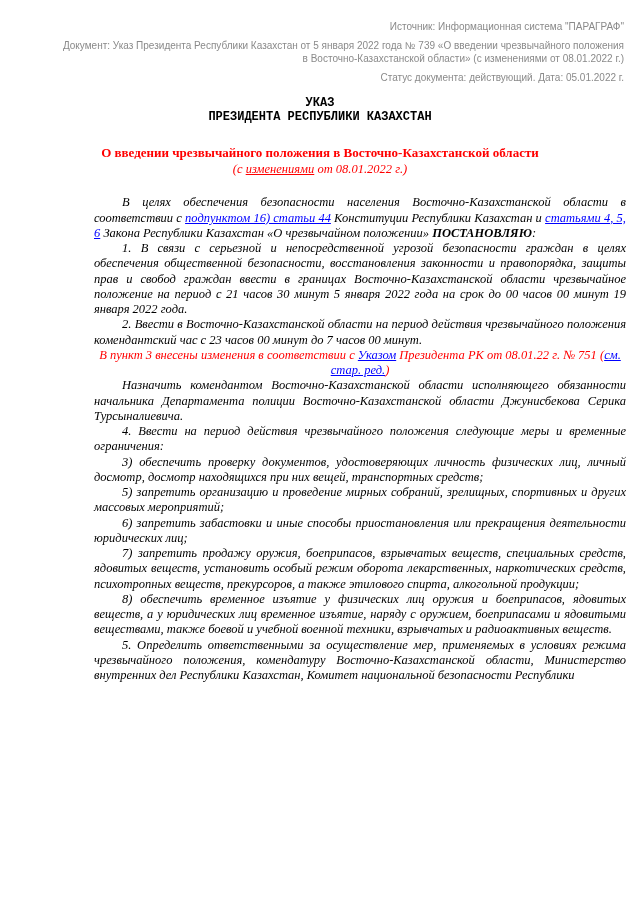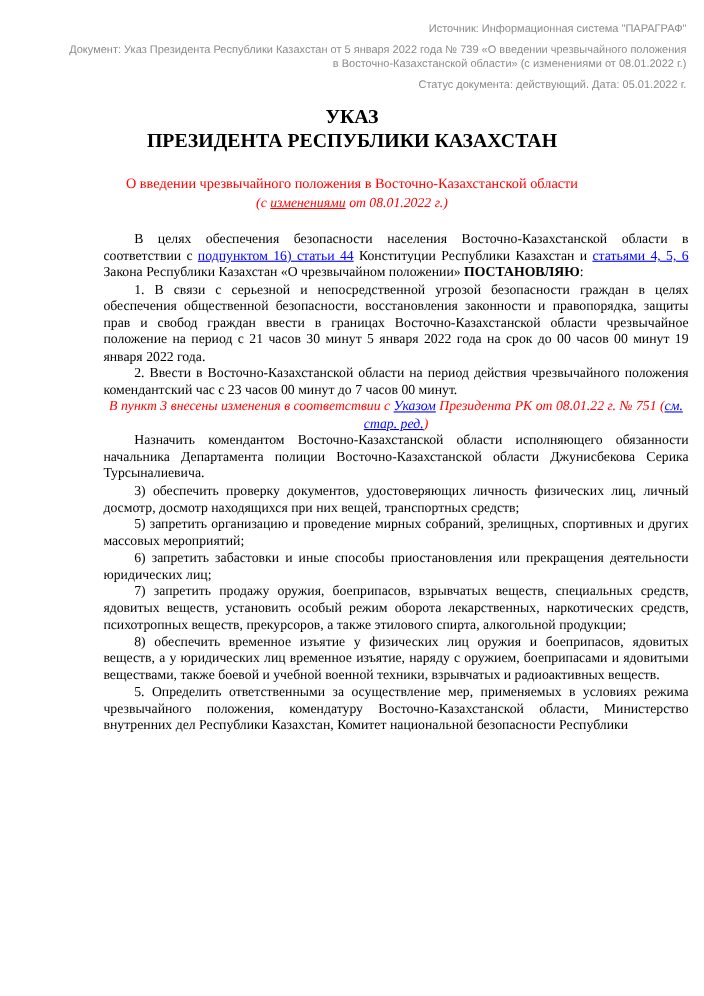--- a/index.html
+++ b/index.html
@@ -19,28 +19,29 @@
     font-family: "Liberation Sans", sans-serif;
     font-size: 10px;
     color: var(--header-gray, #8a8a8a);
     line-height: 1.35;
   }
   .meta-header .h-line { margin-bottom: 5px; }
   .doc-title {
     margin: 12px 16px 0 16px;
     text-align: center;
     font-weight: bold;
-    font-size: 18px;
+    font-size: 12px;
     line-height: 1.2;
+    font-family: Liberation Mono, monospace;
   }
   .subject {
     margin: 20px 16px 0 16px;
     text-align: center;
     color: var(--accent-red, #ff0000);
-    font-weight: normal;
+    font-weight: bold;
     font-size: 13px;
     line-height: 1.2;
   }
   .subject-note {
     margin: 2px 16px 0 16px;
     text-align: center;
     color: var(--accent-red, #ff0000);
     font-style: italic;
     font-size: 12.5px;
     line-height: 1.2;
@@ -52,20 +53,21 @@
     text-align: center;
   }
   .body-block {
     margin: 18px 14px 0 94px;
     font-size: 12.5px;
     line-height: 1.22;
   }
   p.para {
     text-align: justify;
     text-indent: 28px;
+    font-style: italic;
   }
   p.para.amendment {
     color: var(--accent-red, #ff0000);
     font-style: italic;
     text-indent: 0;
     text-align: center;
   }
   a.run-link {
     color: var(--link-blue, #0000ff);
     text-decoration: underline;
@@ -92,20 +94,21 @@
   <div class="subject">О введении чрезвычайного положения в Восточно-Казахстанской области</div>
 
   <div class="subject-note"><span>(с </span><a class="red-link">изменениями</a><span> от 08.01.2022 г.)</span></div>
 
   <div class="body-block">
       <p class="para"><span>В целях обеспечения безопасности населения Восточно-Казахстанской области в соответствии с </span><a class="run-link">подпунктом 16) статьи 44</a><span> Конституции Республики Казахстан и </span><a class="run-link">статьями 4, 5, 6</a><span> Закона Республики Казахстан «О чрезвычайном положении» </span><span class="run-bold">ПОСТАНОВЛЯЮ</span><span>:</span></p>
       <p class="para"><span>1. В связи с серьезной и непосредственной угрозой безопасности граждан в целях обеспечения общественной безопасности, восстановления законности и правопорядка, защиты прав и свобод граждан ввести в границах Восточно-Казахстанской области чрезвычайное положение на период с 21 часов 30 минут 5 января 2022 года на срок до 00 часов 00 минут 19 января 2022 года.</span></p>
       <p class="para"><span>2. Ввести в Восточно-Казахстанской области на период действия чрезвычайного положения комендантский час с 23 часов 00 минут до 7 часов 00 минут.</span></p>
       <p class="para amendment"><span>В пункт 3 внесены изменения в соответствии с </span><a class="run-link">Указом</a><span> Президента РК от 08.01.22 г. № 751 (</span><a class="run-link">см. стар. ред.</a><span>)</span></p>
       <p class="para"><span>Назначить комендантом Восточно-Казахстанской области исполняющего обязанности начальника Департамента полиции Восточно-Казахстанской области Джунисбекова Серика Турсыналиевича.</span></p>
+      <p class="para"><span>4. Ввести на период действия чрезвычайного положения следующие меры и временные ограничения:</span></p>
       <p class="para"><span>3) обеспечить проверку документов, удостоверяющих личность физических лиц, личный досмотр, досмотр находящихся при них вещей, транспортных средств;</span></p>
       <p class="para"><span>5) запретить организацию и проведение мирных собраний, зрелищных, спортивных и других массовых мероприятий;</span></p>
       <p class="para"><span>6) запретить забастовки и иные способы приостановления или прекращения деятельности юридических лиц;</span></p>
       <p class="para"><span>7) запретить продажу оружия, боеприпасов, взрывчатых веществ, специальных средств, ядовитых веществ, установить особый режим оборота лекарственных, наркотических средств, психотропных веществ, прекурсоров, а также этилового спирта, алкогольной продукции;</span></p>
       <p class="para"><span>8) обеспечить временное изъятие у физических лиц оружия и боеприпасов, ядовитых веществ, а у юридических лиц временное изъятие, наряду с оружием, боеприпасами и ядовитыми веществами, также боевой и учебной военной техники, взрывчатых и радиоактивных веществ.</span></p>
       <p class="para"><span>5. Определить ответственными за осуществление мер, применяемых в условиях режима чрезвычайного положения, комендатуру Восточно-Казахстанской области, Министерство внутренних дел Республики Казахстан, Комитет национальной безопасности Республики</span></p>
     </div>
 
 </div>
 

